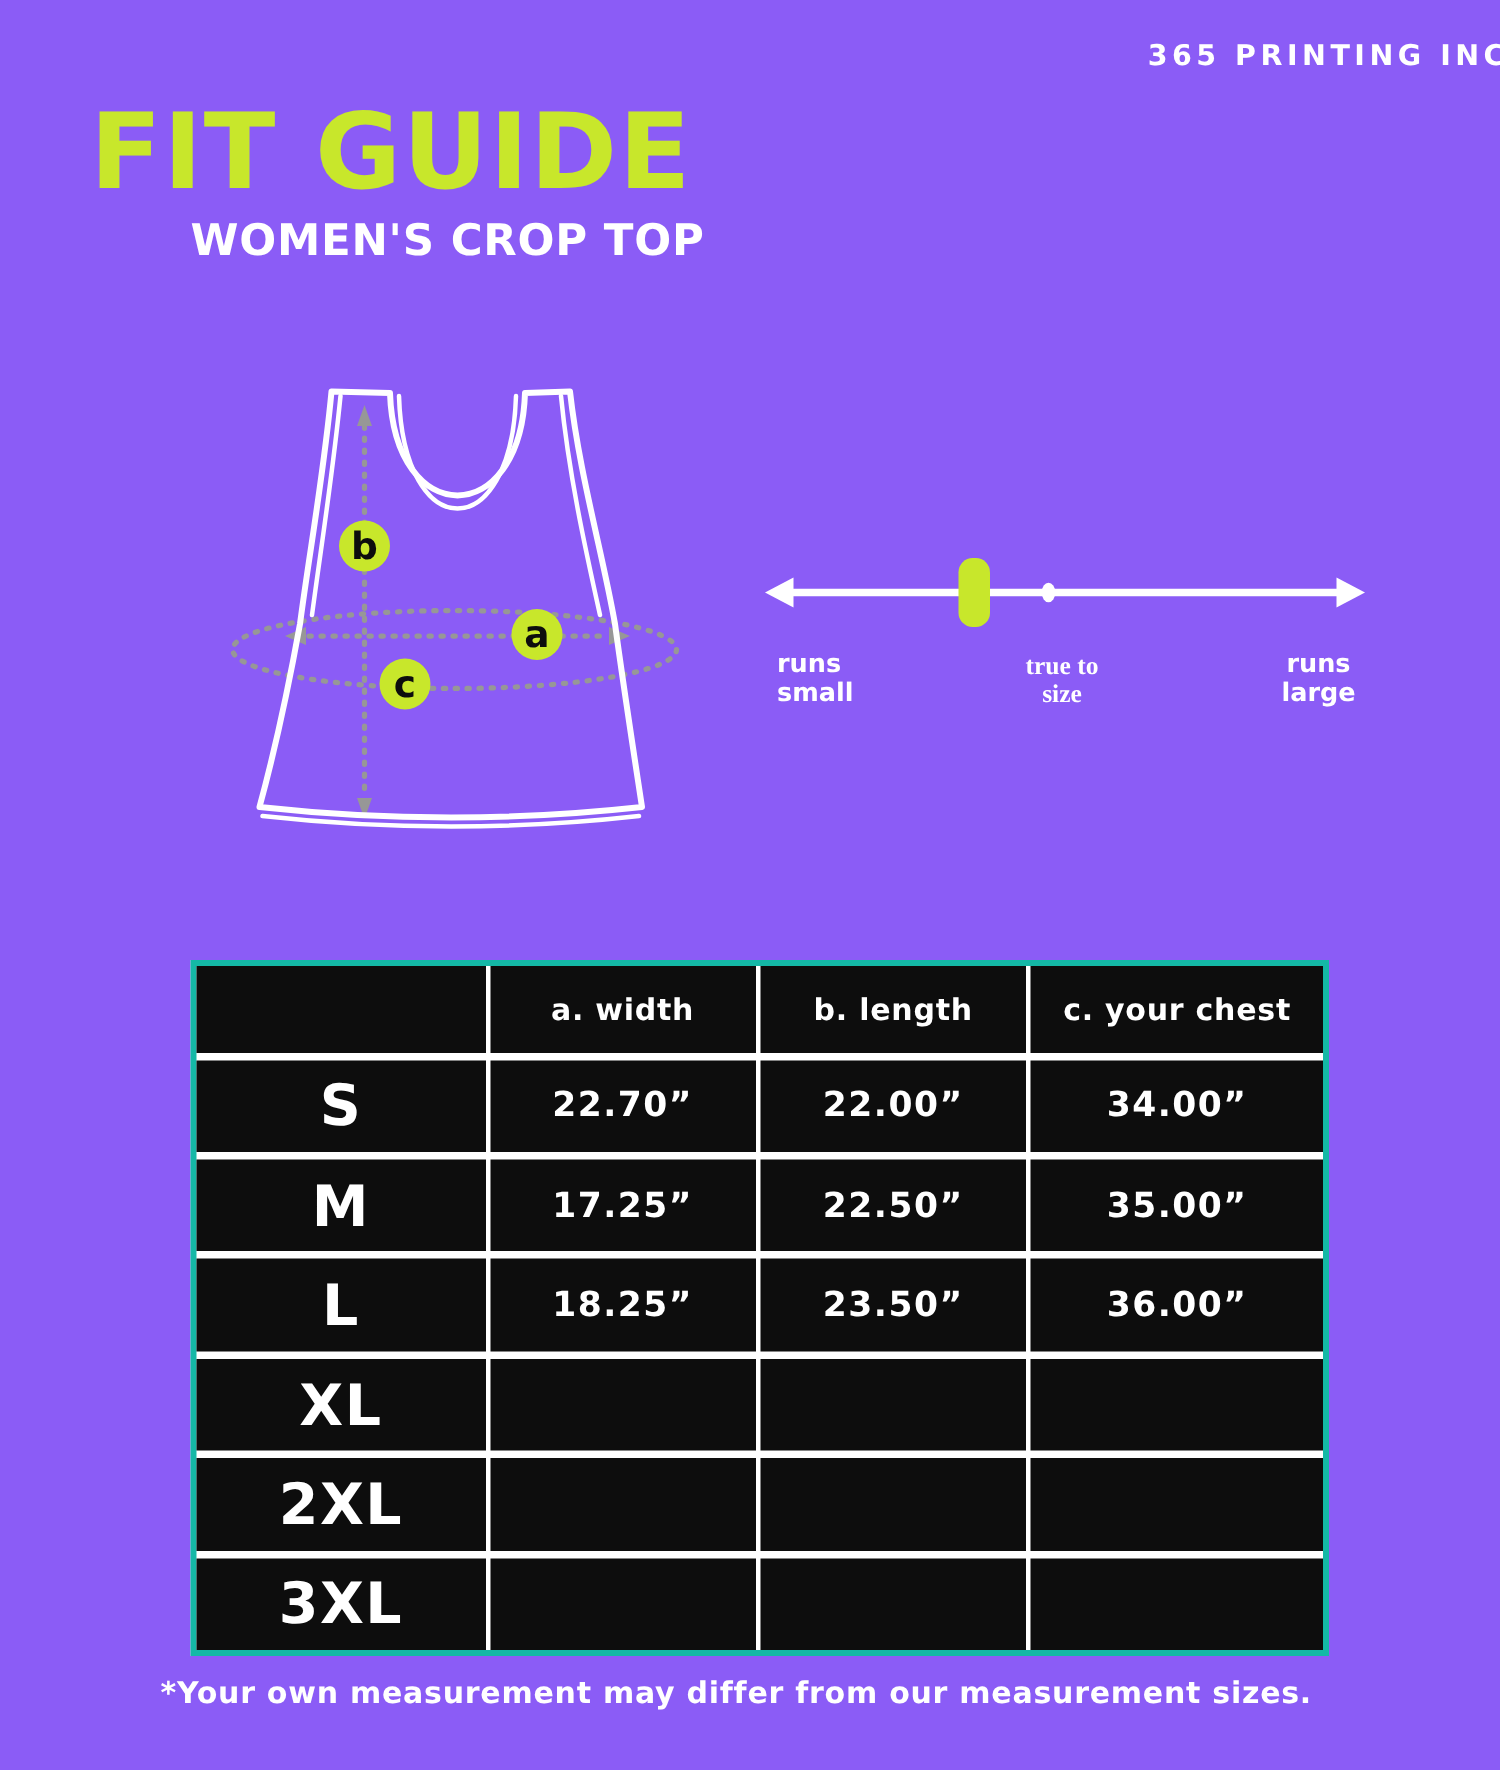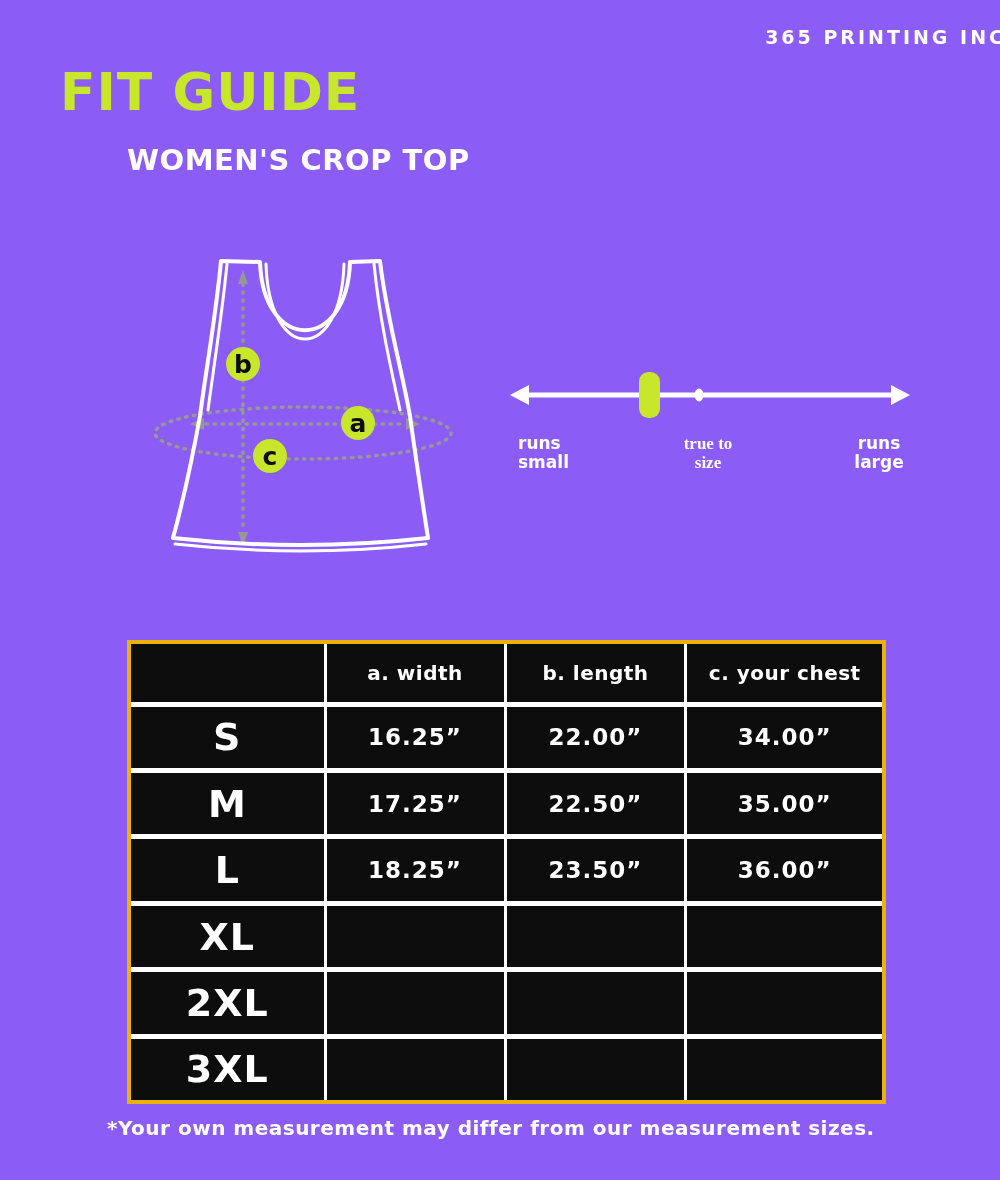--- a/index.html
+++ b/index.html
@@ -25,21 +25,21 @@
     font-weight: bold;
     letter-spacing: 3px;
     color: #ffffff;
     white-space: nowrap;
   }
   .title {
     position: absolute;
     left: 60px;
     top: 66px;
     margin: 0;
-    font-size: 52px;
+    font-size: 70px;
     line-height: 1;
     font-weight: bold;
     letter-spacing: 1px;
     color: #c8e72b;
     white-space: nowrap;
   }
   .subtitle {
     position: absolute;
     left: 127px;
     top: 143px;
@@ -107,21 +107,21 @@
   .scale-label.left   { left: 518px; text-align: left; }
   .scale-label.center { left: 708px; transform: translateX(-50%); text-align: center; font-family: Liberation Serif, serif; }
   .scale-label.right  { left: 879px; transform: translateX(-50%); text-align: center; }
   .size-table {
     position: absolute;
     left: 127px;
     top: 640px;
     width: 759px;
     height: 464px;
     box-sizing: border-box;
-    border: 4px solid #eab308;
+    border: 4px solid #14b8a6;
     background: #ffffff;
     display: grid;
     grid-template-columns: 197fr 181fr 182fr 199fr;
     grid-template-rows: 63fr 67fr 67fr 67fr 67fr 67fr 67fr;
     row-gap: 5px;
     column-gap: 3px;
   }
   .cell {
     background: #0d0d0d;
     display: flex;
@@ -211,21 +211,21 @@
     <span>large</span>
   </div>
 
   <div class="size-table">
     <div class="cell head"></div>
     <div class="cell head">a. width</div>
     <div class="cell head">b. length</div>
     <div class="cell head">c. your chest</div>
 
     <div class="cell size">S</div>
-    <div class="cell val">16.25”</div>
+    <div class="cell val">22.70”</div>
     <div class="cell val">22.00”</div>
     <div class="cell val">34.00”</div>
 
     <div class="cell size">M</div>
     <div class="cell val">17.25”</div>
     <div class="cell val">22.50”</div>
     <div class="cell val">35.00”</div>
 
     <div class="cell size">L</div>
     <div class="cell val">18.25”</div>

